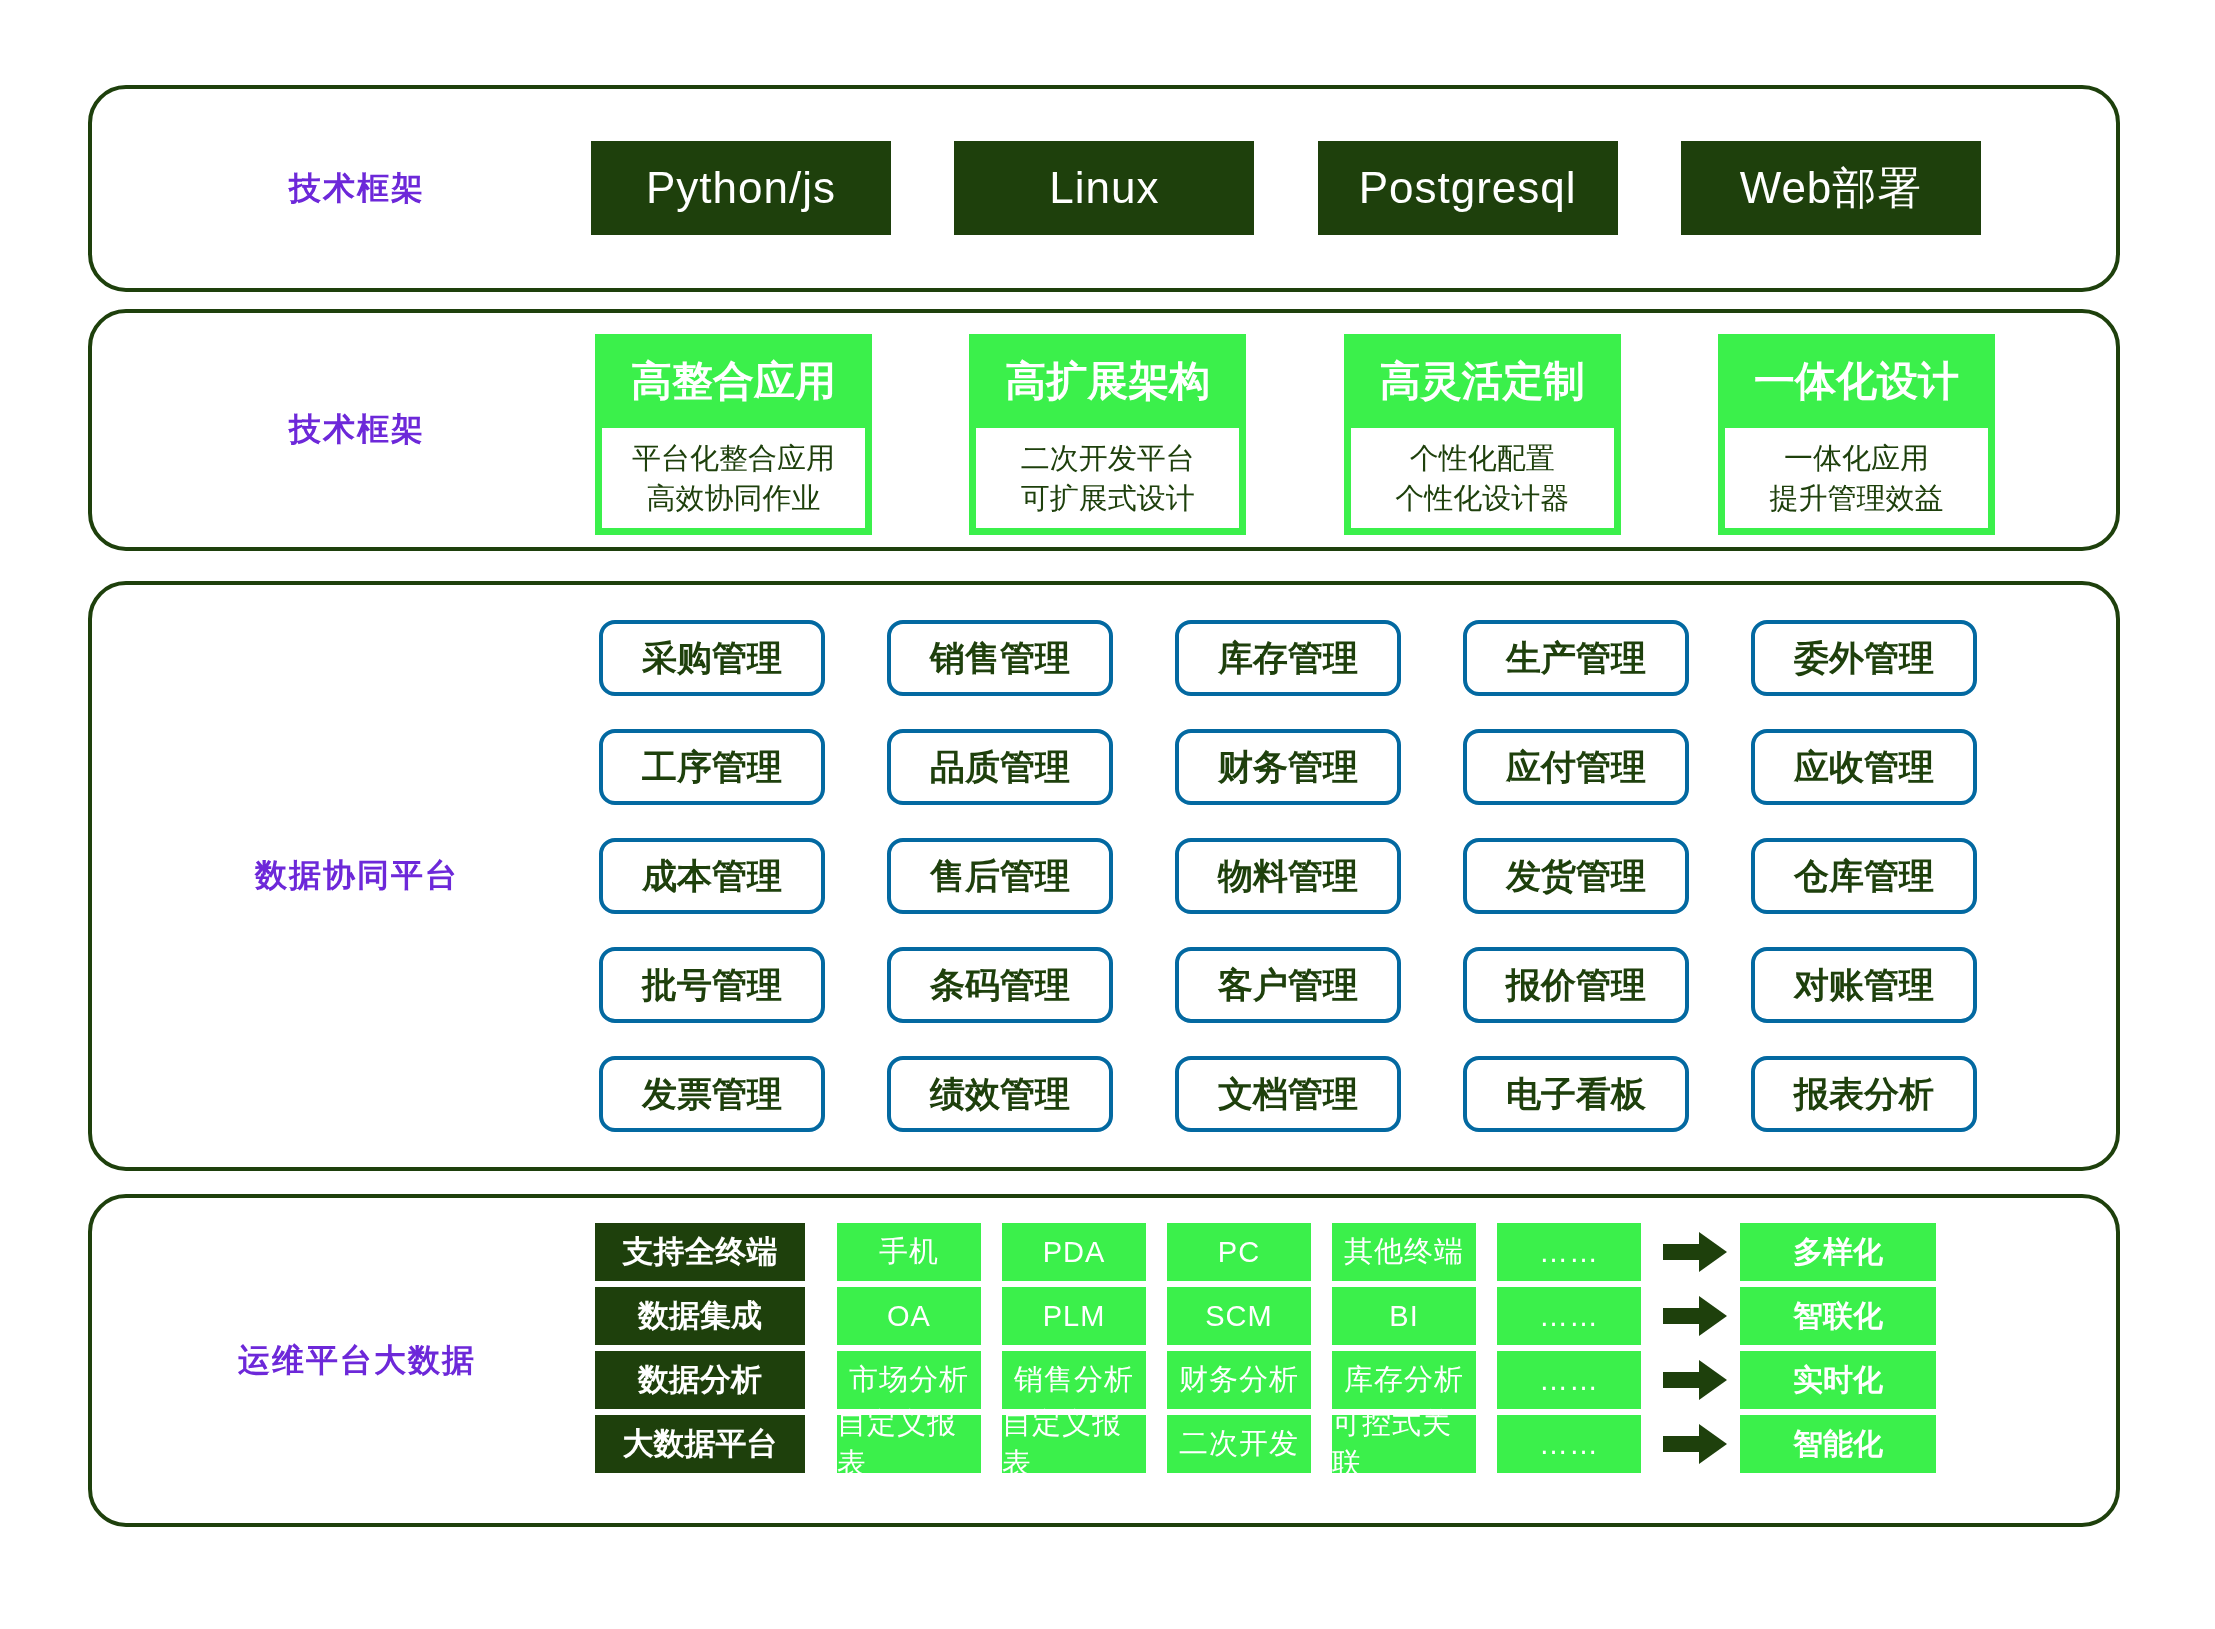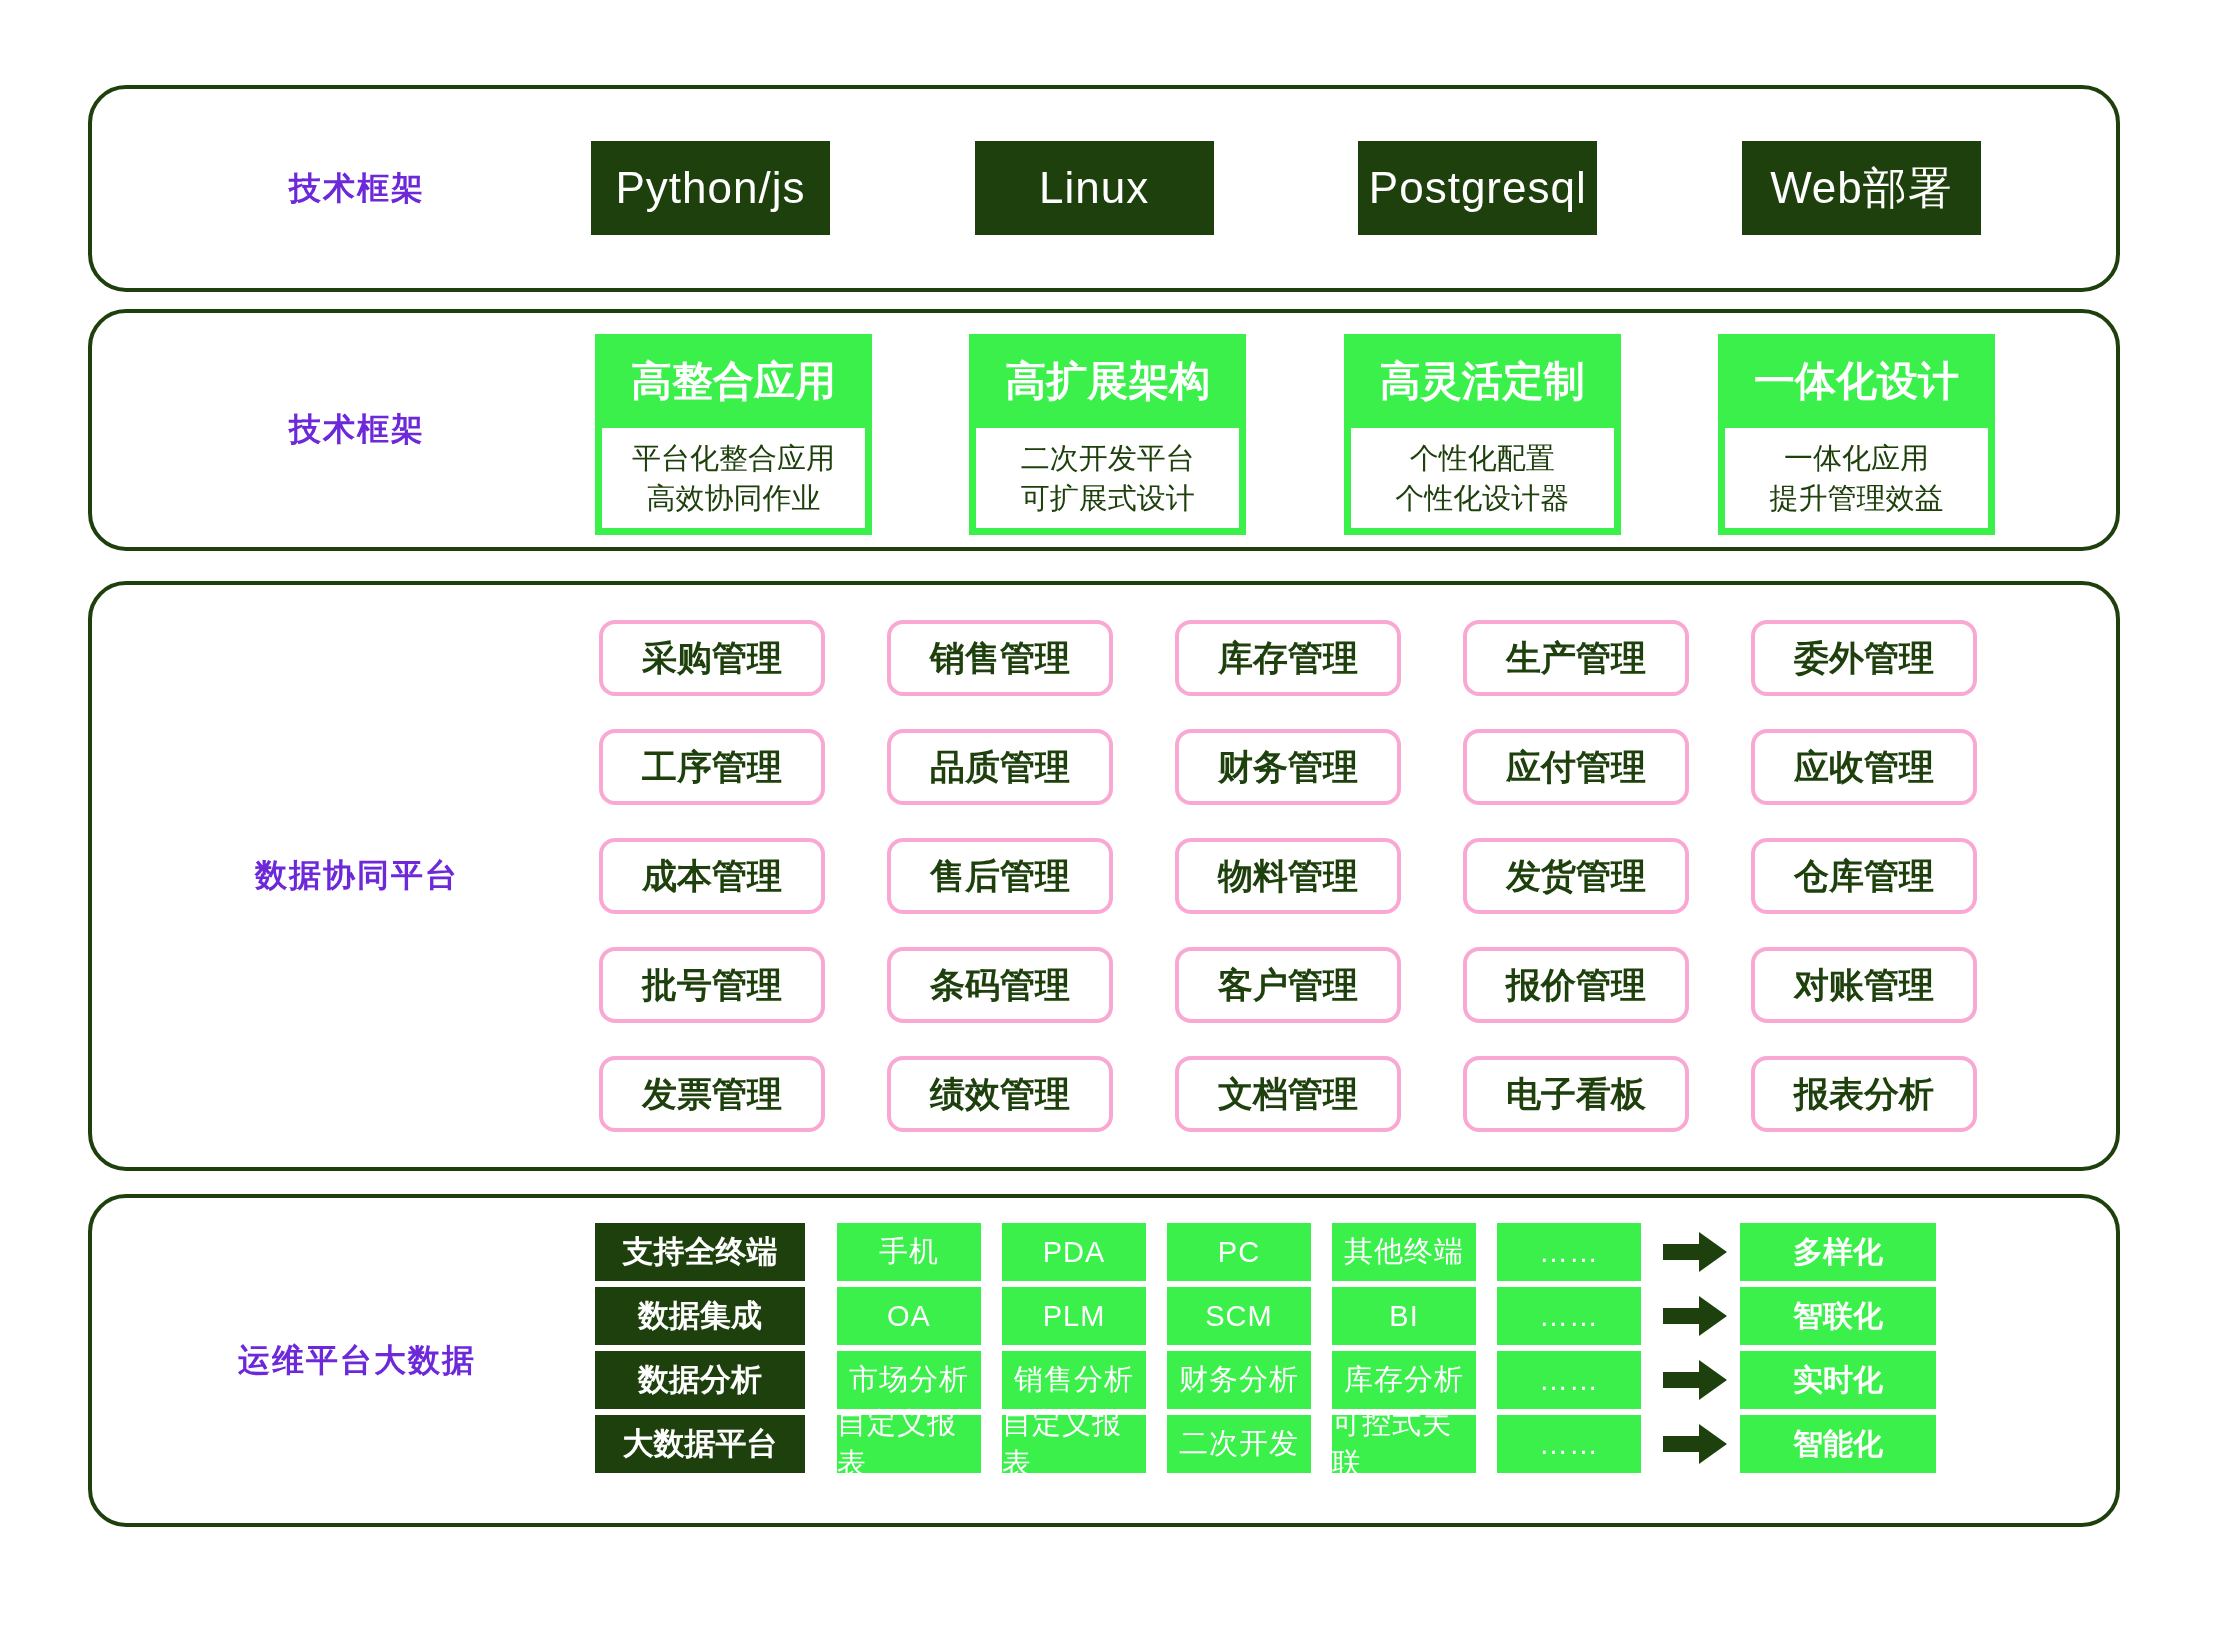--- a/index.html
+++ b/index.html
@@ -12,35 +12,35 @@
   .s2{top:309px;height:242px;}
   .s3{top:581px;height:590px;}
   .s4{top:1194px;height:333px;}
 
   
   .side-label{position:absolute;left:60px;top:50%;transform:translateY(-50%);width:410px;
     text-align:center;color:#6d28d9;font-size:32px;font-weight:bold;letter-spacing:2px;}
 
   
   .s1-content{position:absolute;left:499px;top:52px;width:1390px;display:flex;justify-content:space-between;}
-  .dark-box{width:239px;height:94px;background:#1E400C;color:#ffffff;font-size:44px;
+  .dark-box{width:300px;height:94px;background:#1E400C;color:#ffffff;font-size:44px;
     display:flex;align-items:center;justify-content:center;letter-spacing:1px;}
 
   
   .s2-content{position:absolute;left:503px;top:21px;width:1400px;display:flex;justify-content:space-between;}
   .card{width:277px;height:201px;background:#3BF04B;box-sizing:border-box;display:flex;flex-direction:column;}
   .card-title{height:94px;display:flex;align-items:center;justify-content:center;
     color:#ffffff;font-size:41px;font-weight:bold;}
   .card-body{flex:1;margin:0 7px 7px 7px;background:#ffffff;display:flex;flex-direction:column;
     align-items:center;justify-content:center;color:#1E400C;font-size:29px;line-height:1.38;text-align:right;}
 
   
   .s3-grid{position:absolute;left:507px;top:35px;display:grid;
     grid-template-columns:repeat(5,226px);grid-auto-rows:76px;column-gap:62px;row-gap:33px;}
-  .cell{box-sizing:border-box;border:4px solid #f9a8d4;border-radius:16px;background:#ffffff;
+  .cell{box-sizing:border-box;border:4px solid #0369a1;border-radius:16px;background:#ffffff;
     display:flex;align-items:center;justify-content:center;color:#1E400C;font-size:35px;font-weight:bold;}
 
   
   .s4-content{position:absolute;left:503px;top:25px;display:flex;flex-direction:column;row-gap:6px;}
   .mrow{display:flex;align-items:center;height:58px;}
   .dark-tag{width:210px;height:58px;background:#1E400C;color:#ffffff;font-size:31px;font-weight:bold;
     display:flex;align-items:center;justify-content:center;margin-right:32px;}
   .gitem{width:144px;height:58px;background:#3BF04B;color:#ffffff;font-size:29px;
     display:flex;align-items:center;justify-content:center;margin-right:21px;letter-spacing:1px;}
   .gresult{width:196px;height:58px;background:#3BF04B;color:#ffffff;font-size:30px;font-weight:bold;

